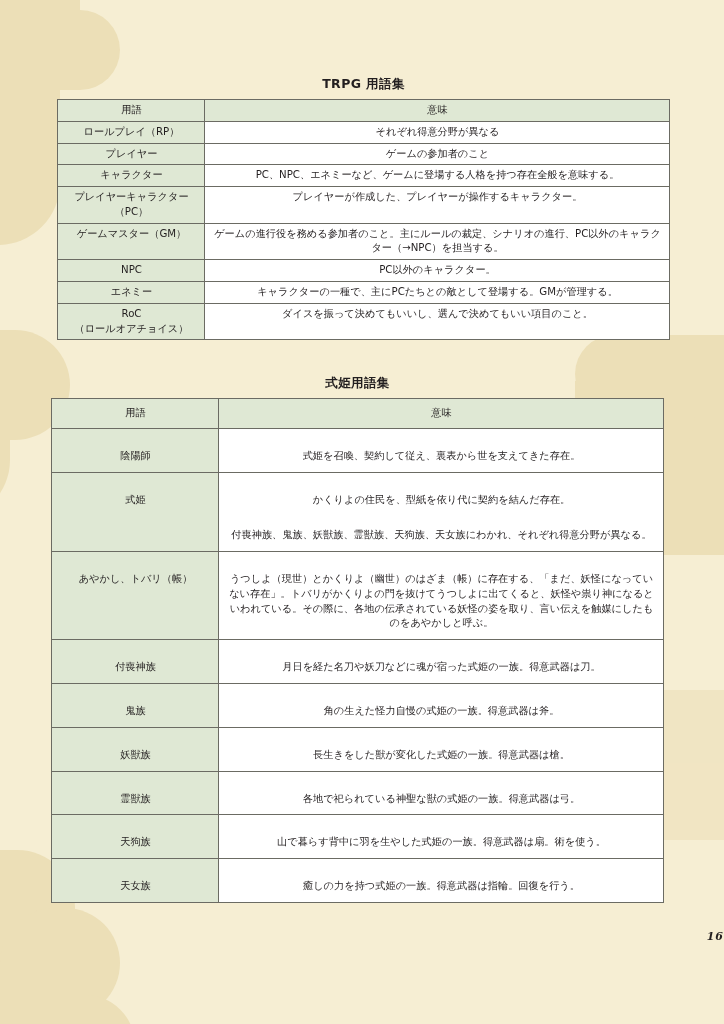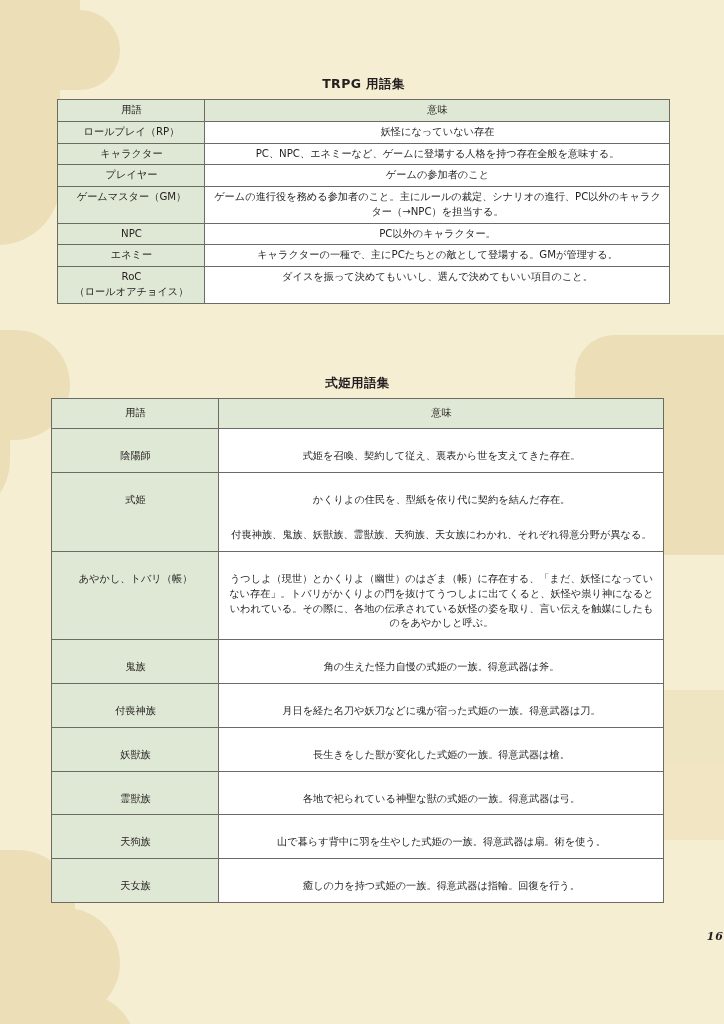--- a/index.html
+++ b/index.html
@@ -192,33 +192,39 @@
         <thead>
           <tr>
             <th>用語</th>
             <th>意味</th>
           </tr>
         </thead>
         <tbody>
             <tr>
               <td class="term">ロールプレイ（RP）</td>
               <td class="meaning">
-                <p class="cell-para">妖怪になっていない存在</p>
+                <p class="cell-para">それぞれ得意分野が異なる</p>
+              </td>
+            </tr>
+            <tr>
+              <td class="term">プレイヤー</td>
+              <td class="meaning">
+                <p class="cell-para">ゲームの参加者のこと</p>
               </td>
             </tr>
             <tr>
               <td class="term">キャラクター</td>
               <td class="meaning">
                 <p class="cell-para">PC、NPC、エネミーなど、ゲームに登場する人格を持つ存在全般を意味する。</p>
               </td>
             </tr>
             <tr>
-              <td class="term">プレイヤー</td>
-              <td class="meaning">
-                <p class="cell-para">ゲームの参加者のこと</p>
+              <td class="term">プレイヤーキャラクター<br>（PC）</td>
+              <td class="meaning">
+                <p class="cell-para">プレイヤーが作成した、プレイヤーが操作するキャラクター。</p>
               </td>
             </tr>
             <tr>
               <td class="term">ゲームマスター（GM）</td>
               <td class="meaning">
                 <p class="cell-para">ゲームの進行役を務める参加者のこと。主にルールの裁定、シナリオの進行、PC以外のキャラクター（→NPC）を担当する。</p>
               </td>
             </tr>
             <tr>
               <td class="term">NPC</td>
@@ -269,29 +275,29 @@
                 <p class="cell-para">付喪神族、鬼族、妖獣族、霊獣族、天狗族、天女族にわかれ、それぞれ得意分野が異なる。</p>
               </td>
             </tr>
             <tr>
               <td class="term">あやかし、トバリ（帳）</td>
               <td class="meaning">
                 <p class="cell-para">うつしよ（現世）とかくりよ（幽世）のはざま（帳）に存在する、「まだ、妖怪になっていない存在」。トバリがかくりよの門を抜けてうつしよに出てくると、妖怪や祟り神になるといわれている。その際に、各地の伝承されている妖怪の姿を取り、言い伝えを触媒にしたものをあやかしと呼ぶ。</p>
               </td>
             </tr>
             <tr>
+              <td class="term">付喪神族</td>
+              <td class="meaning">
+                <p class="cell-para">月日を経た名刀や妖刀などに魂が宿った式姫の一族。得意武器は刀。</p>
+              </td>
+            </tr>
+            <tr>
               <td class="term">鬼族</td>
               <td class="meaning">
                 <p class="cell-para">角の生えた怪力自慢の式姫の一族。得意武器は斧。</p>
-              </td>
-            </tr>
-            <tr>
-              <td class="term">付喪神族</td>
-              <td class="meaning">
-                <p class="cell-para">月日を経た名刀や妖刀などに魂が宿った式姫の一族。得意武器は刀。</p>
               </td>
             </tr>
             <tr>
               <td class="term">妖獣族</td>
               <td class="meaning">
                 <p class="cell-para">長生きをした獣が変化した式姫の一族。得意武器は槍。</p>
               </td>
             </tr>
             <tr>
               <td class="term">霊獣族</td>

